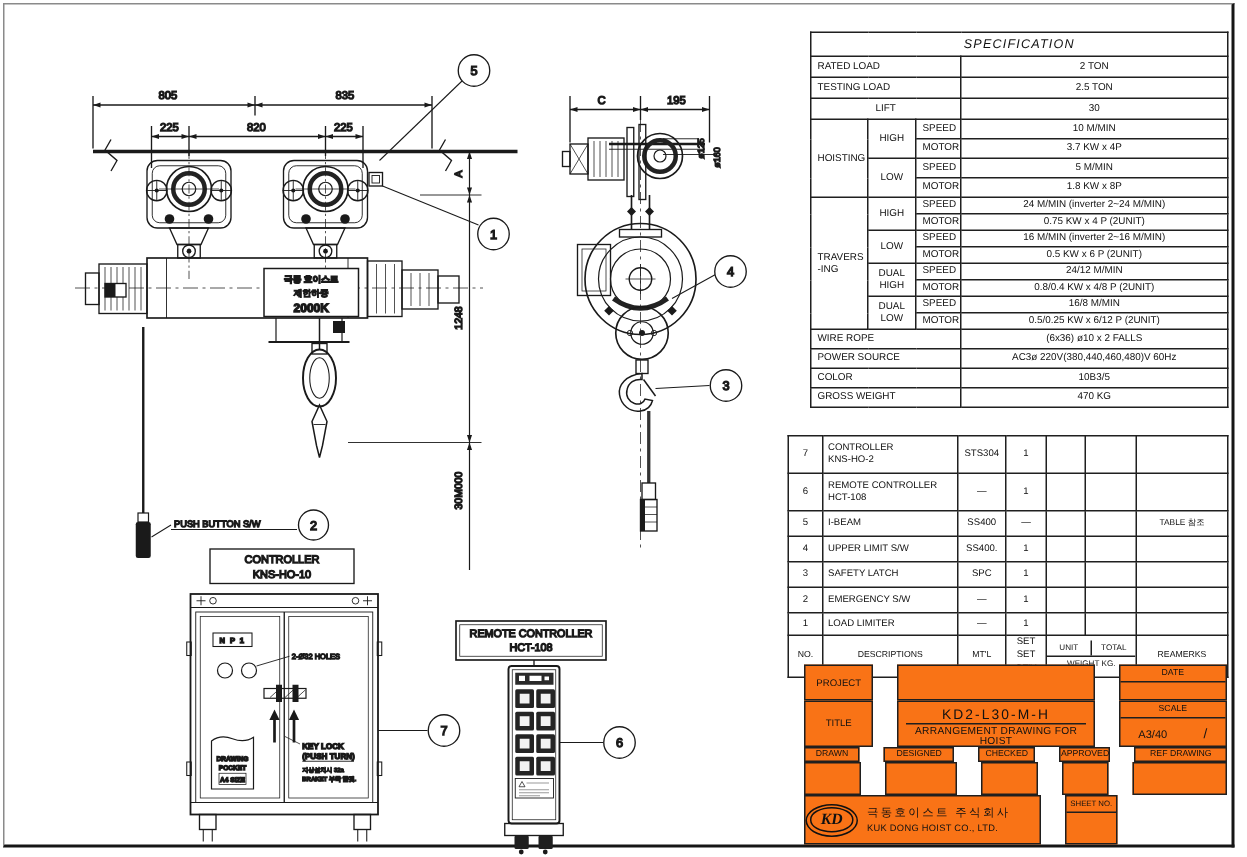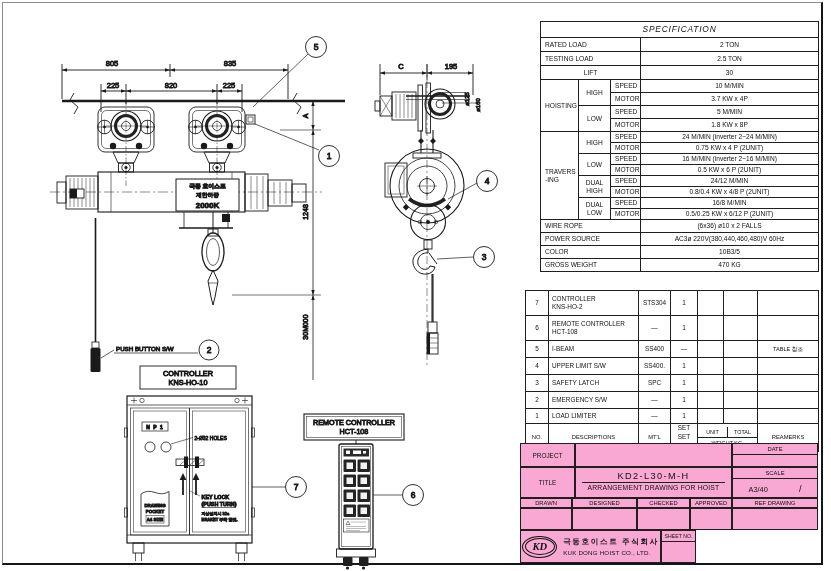--- a/index.html
+++ b/index.html
@@ -19,32 +19,32 @@
   #parts-table td{font-size:6.4px;}
   .desc-line{text-align:left;padding-left:3px;font-size:6.4px;white-space:nowrap;}
   .hdr2{font-size:5.4px;line-height:1.4;}
   .ut{display:flex;height:10px;border-bottom:0.8px solid #1f1f1f;font-size:5.4px;}
   .ut span{flex:1;display:flex;align-items:center;justify-content:center;}
   .ut span:first-child{border-right:0.8px solid #1f1f1f;}
   .wk{font-size:5.4px;height:9px;display:flex;align-items:center;justify-content:center;}
   
   #titleblock{position:absolute;left:520px;top:443px;width:298px;height:120px;font-size:6px;}
   .tb-row{display:flex;width:100%;}
-  .tb-cell{border:0.8px solid #1f1f1f;box-sizing:border-box;position:relative;background:#f9a8d4;}
+  .tb-cell{border:0.8px solid #1f1f1f;box-sizing:border-box;position:relative;background:#f97316;margin-left:16px;}
   .tb-label{display:flex;align-items:center;justify-content:center;font-size:6.4px;}
   .minihdr{font-size:5.8px;height:10px;line-height:10px;text-align:center;border-bottom:0.8px solid #1f1f1f;}
   .title-main{font-size:9.2px;letter-spacing:1.4px;text-align:center;margin-top:3px;}
   .title-rule{border-bottom:0.9px solid #1f1f1f;width:92%;margin:1px auto 1px auto;}
   .title-sub{font-size:6.8px;text-align:center;letter-spacing:0.2px;}
   .scale-val{display:flex;justify-content:space-around;align-items:center;height:20px;font-size:7.4px;}
   .logo{position:relative;width:33px;height:20px;border:1.3px solid #111;border-radius:50%;
         display:flex;align-items:center;justify-content:center;flex:none;}
   .logo:before{content:"";position:absolute;inset:1.6px;border:0.9px solid #111;border-radius:50%;}
   .logo span{font-family:"Liberation Serif",serif;font-weight:bold;font-style:italic;font-size:10.5px;}
-  .co-kr{font-size:7.6px;font-weight:bold;letter-spacing:1.6px;}
+  .co-kr{font-size:7.6px;font-weight:normal;letter-spacing:1.6px;}
   .co-en{font-size:6.2px;letter-spacing:0.2px;margin-top:1.5px;}
 </style>
 </head>
 <body>
 
 <div id="sheet">
   <div class="frame"></div>
 
   <svg style="left:40px;top:28px;" width="312" height="356" viewBox="40 28 312 356">
     <g stroke="#1a1a1a" stroke-width="0.9" fill="none">
@@ -680,21 +680,21 @@
       <div class="tb-cell tb-label" style="width:86px;font-size:5.8px">REF DRAWING</div>
     </div>
     <div class="tb-row" style="height:22px">
       <div class="tb-cell" style="width:52px"></div>
       <div class="tb-cell" style="width:65px"></div>
       <div class="tb-cell" style="width:53px"></div>
       <div class="tb-cell" style="width:42px"></div>
       <div class="tb-cell" style="width:86px"></div>
     </div>
     <div class="tb-row" style="height:33px">
-      <div class="tb-cell" style="width:141px;display:flex;align-items:center;justify-content:center;gap:6px">
+      <div class="tb-cell" style="width:158px;display:flex;align-items:center;gap:6px">
         <div class="logo">
             <span>KD</span>
           </div>
         <div>
           <div class="co-kr">극동호이스트 주식회사</div>
           <div class="co-en">KUK DONG HOIST CO., LTD.</div>
         </div>
       </div>
       <div class="tb-cell" style="width:35px">
         <div class="minihdr" style="font-size:5.2px">SHEET NO.</div>

